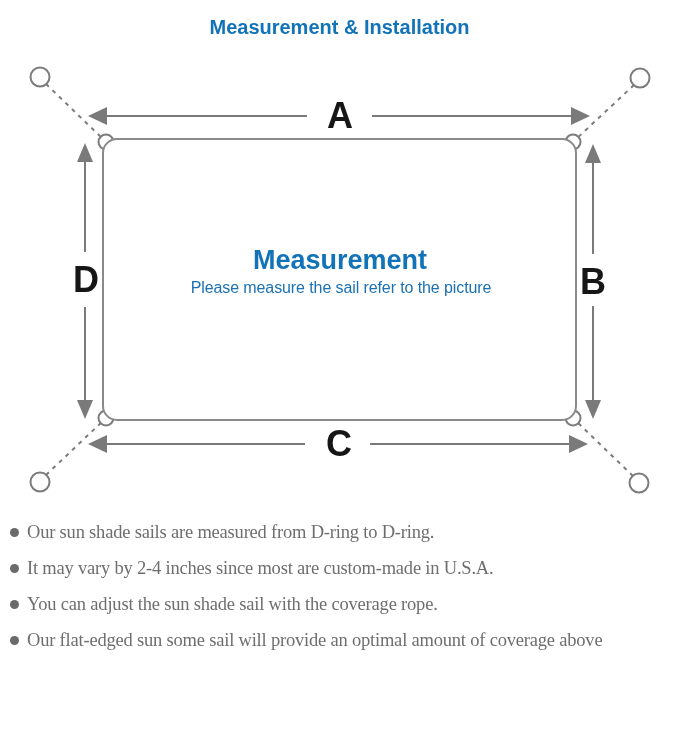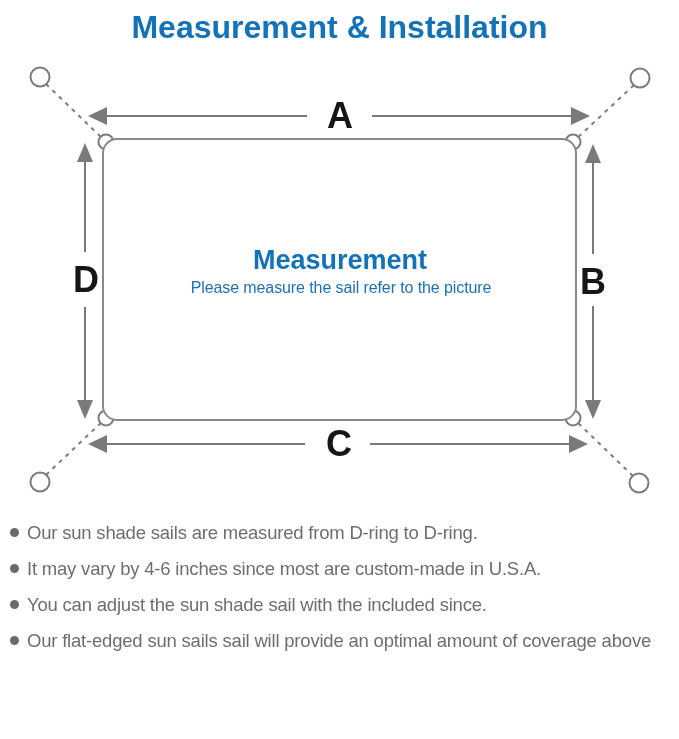--- a/index.html
+++ b/index.html
@@ -9,21 +9,21 @@
     height: 739px;
     font-family: "Liberation Sans", "DejaVu Sans", sans-serif;
     overflow: hidden;
     position: relative;
   }
   .page-title {
     margin-top: 4px;
     height: 50px;
     line-height: 46px;
     text-align: center;
-    font-size: 32px;
+    font-size: 20px;
     font-weight: bold;
     color: #1273b8;
     letter-spacing: 0px;
   }
   .diagram-wrap {
     width: 679px;
     height: 455px;
   }
   svg { display: block; }
   svg text { font-family: "Liberation Sans", "DejaVu Sans", sans-serif; }
@@ -39,20 +39,21 @@
   }
   .center-sub {
     font-size: 16px;
     fill: #1b71b4;
     letter-spacing: -0.1px;
   }
   .notes {
     margin-top: 13px;
     padding-left: 10px;
     padding-right: 4px;
+    font-family: Liberation Serif, serif;
   }
   .note {
     display: flex;
     align-items: flex-start;
     margin-bottom: 15px;
     color: #6e6e6e;
     font-size: 18.5px;
     line-height: 21px;
     letter-spacing: -0.2px;
   }
@@ -136,28 +137,28 @@
 <div class="notes">
   <div class="note">
     <span class="dot"></span>
     <div>
       <div class="note-line">Our sun shade sails are measured from D-ring to D-ring.</div>
     </div>
   </div>
   <div class="note">
     <span class="dot"></span>
     <div>
-      <div class="note-line">It may vary by 4-6 inches since most are custom-made in U.S.A.</div>
+      <div class="note-line">It may vary by 2-4 inches since most are custom-made in U.S.A.</div>
     </div>
   </div>
   <div class="note">
     <span class="dot"></span>
     <div>
-      <div class="note-line">You can adjust the sun shade sail with the included since.</div>
+      <div class="note-line">You can adjust the sun shade sail with the coverage rope.</div>
     </div>
   </div>
   <div class="note">
     <span class="dot"></span>
     <div>
-      <div class="note-line">Our flat-edged sun sails sail will provide an optimal amount of coverage above</div>
+      <div class="note-line">Our flat-edged sun some sail will provide an optimal amount of coverage above</div>
     </div>
   </div>
 </div>
 
 </body></html>

